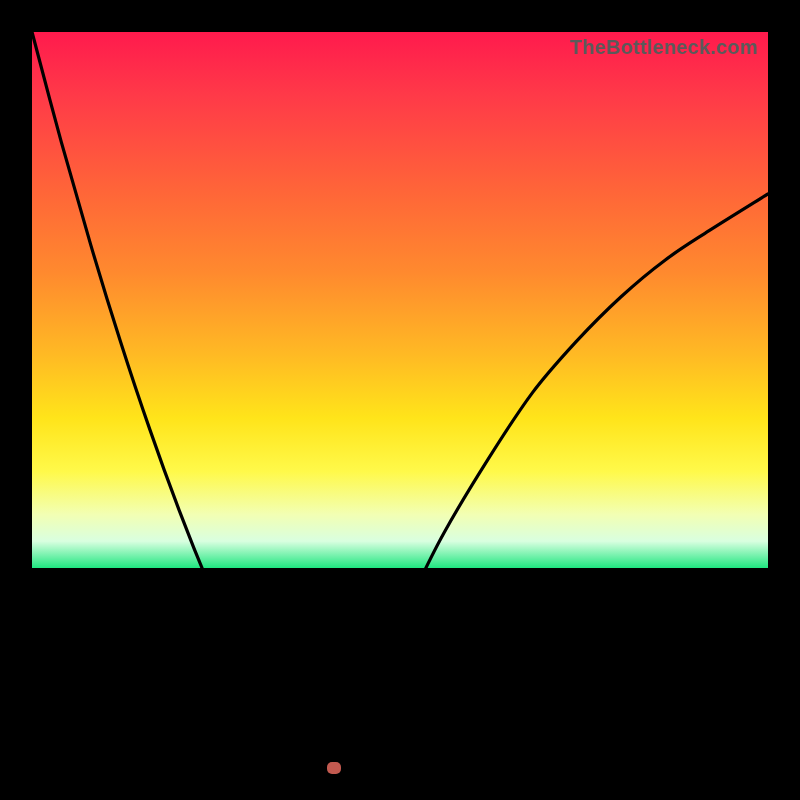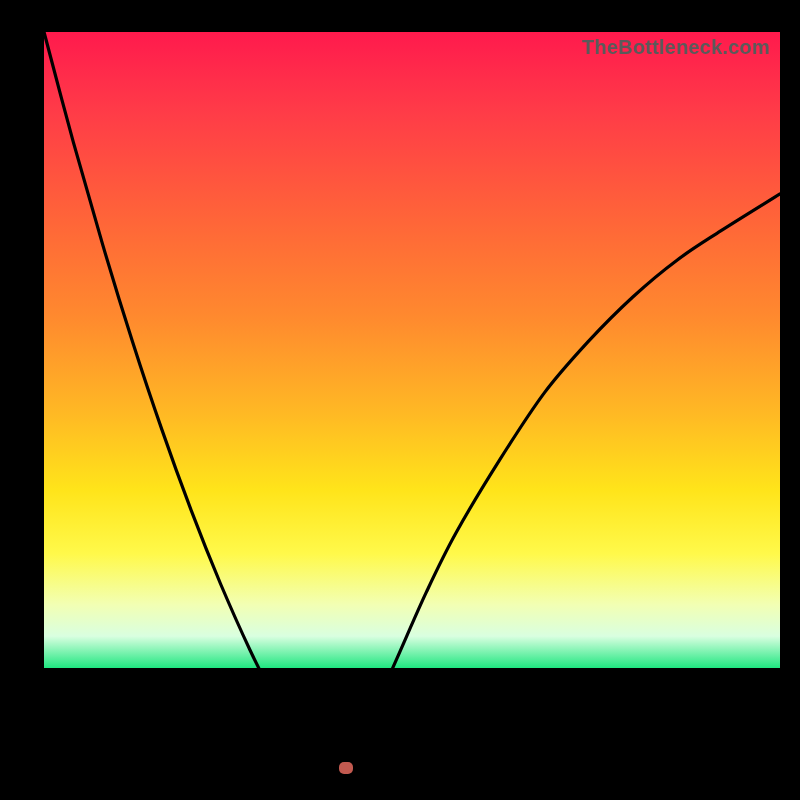--- a/index.html
+++ b/index.html
@@ -15,35 +15,34 @@
     position: relative;
     width: 800px;
     height: 800px;
     background: #000;
   }
   .plot {
     position: absolute;
     left: 32px;
     top: 32px;
     width: 736px;
-    height: 636px;
+    height: 536px;
     background: linear-gradient(
       to bottom,
       #ff1a4d 0%,
       #ff3a48 12%,
       #ff6638 30%,
       #ff8a2e 45%,
       #ffb924 60%,
       #ffe41a 72%,
       #fff94a 82%,
       #f2ffb3 90%,
       #d9ffe0 95%,
       #1fe680 100%
     );
-    margin-left: 12px;
   }
   .watermark {
     position: absolute;
     top: 4px;
     right: 10px;
     color: #5a5a5a;
     font-size: 20px;
     font-weight: 600;
     letter-spacing: 0.2px;
     user-select: none;

